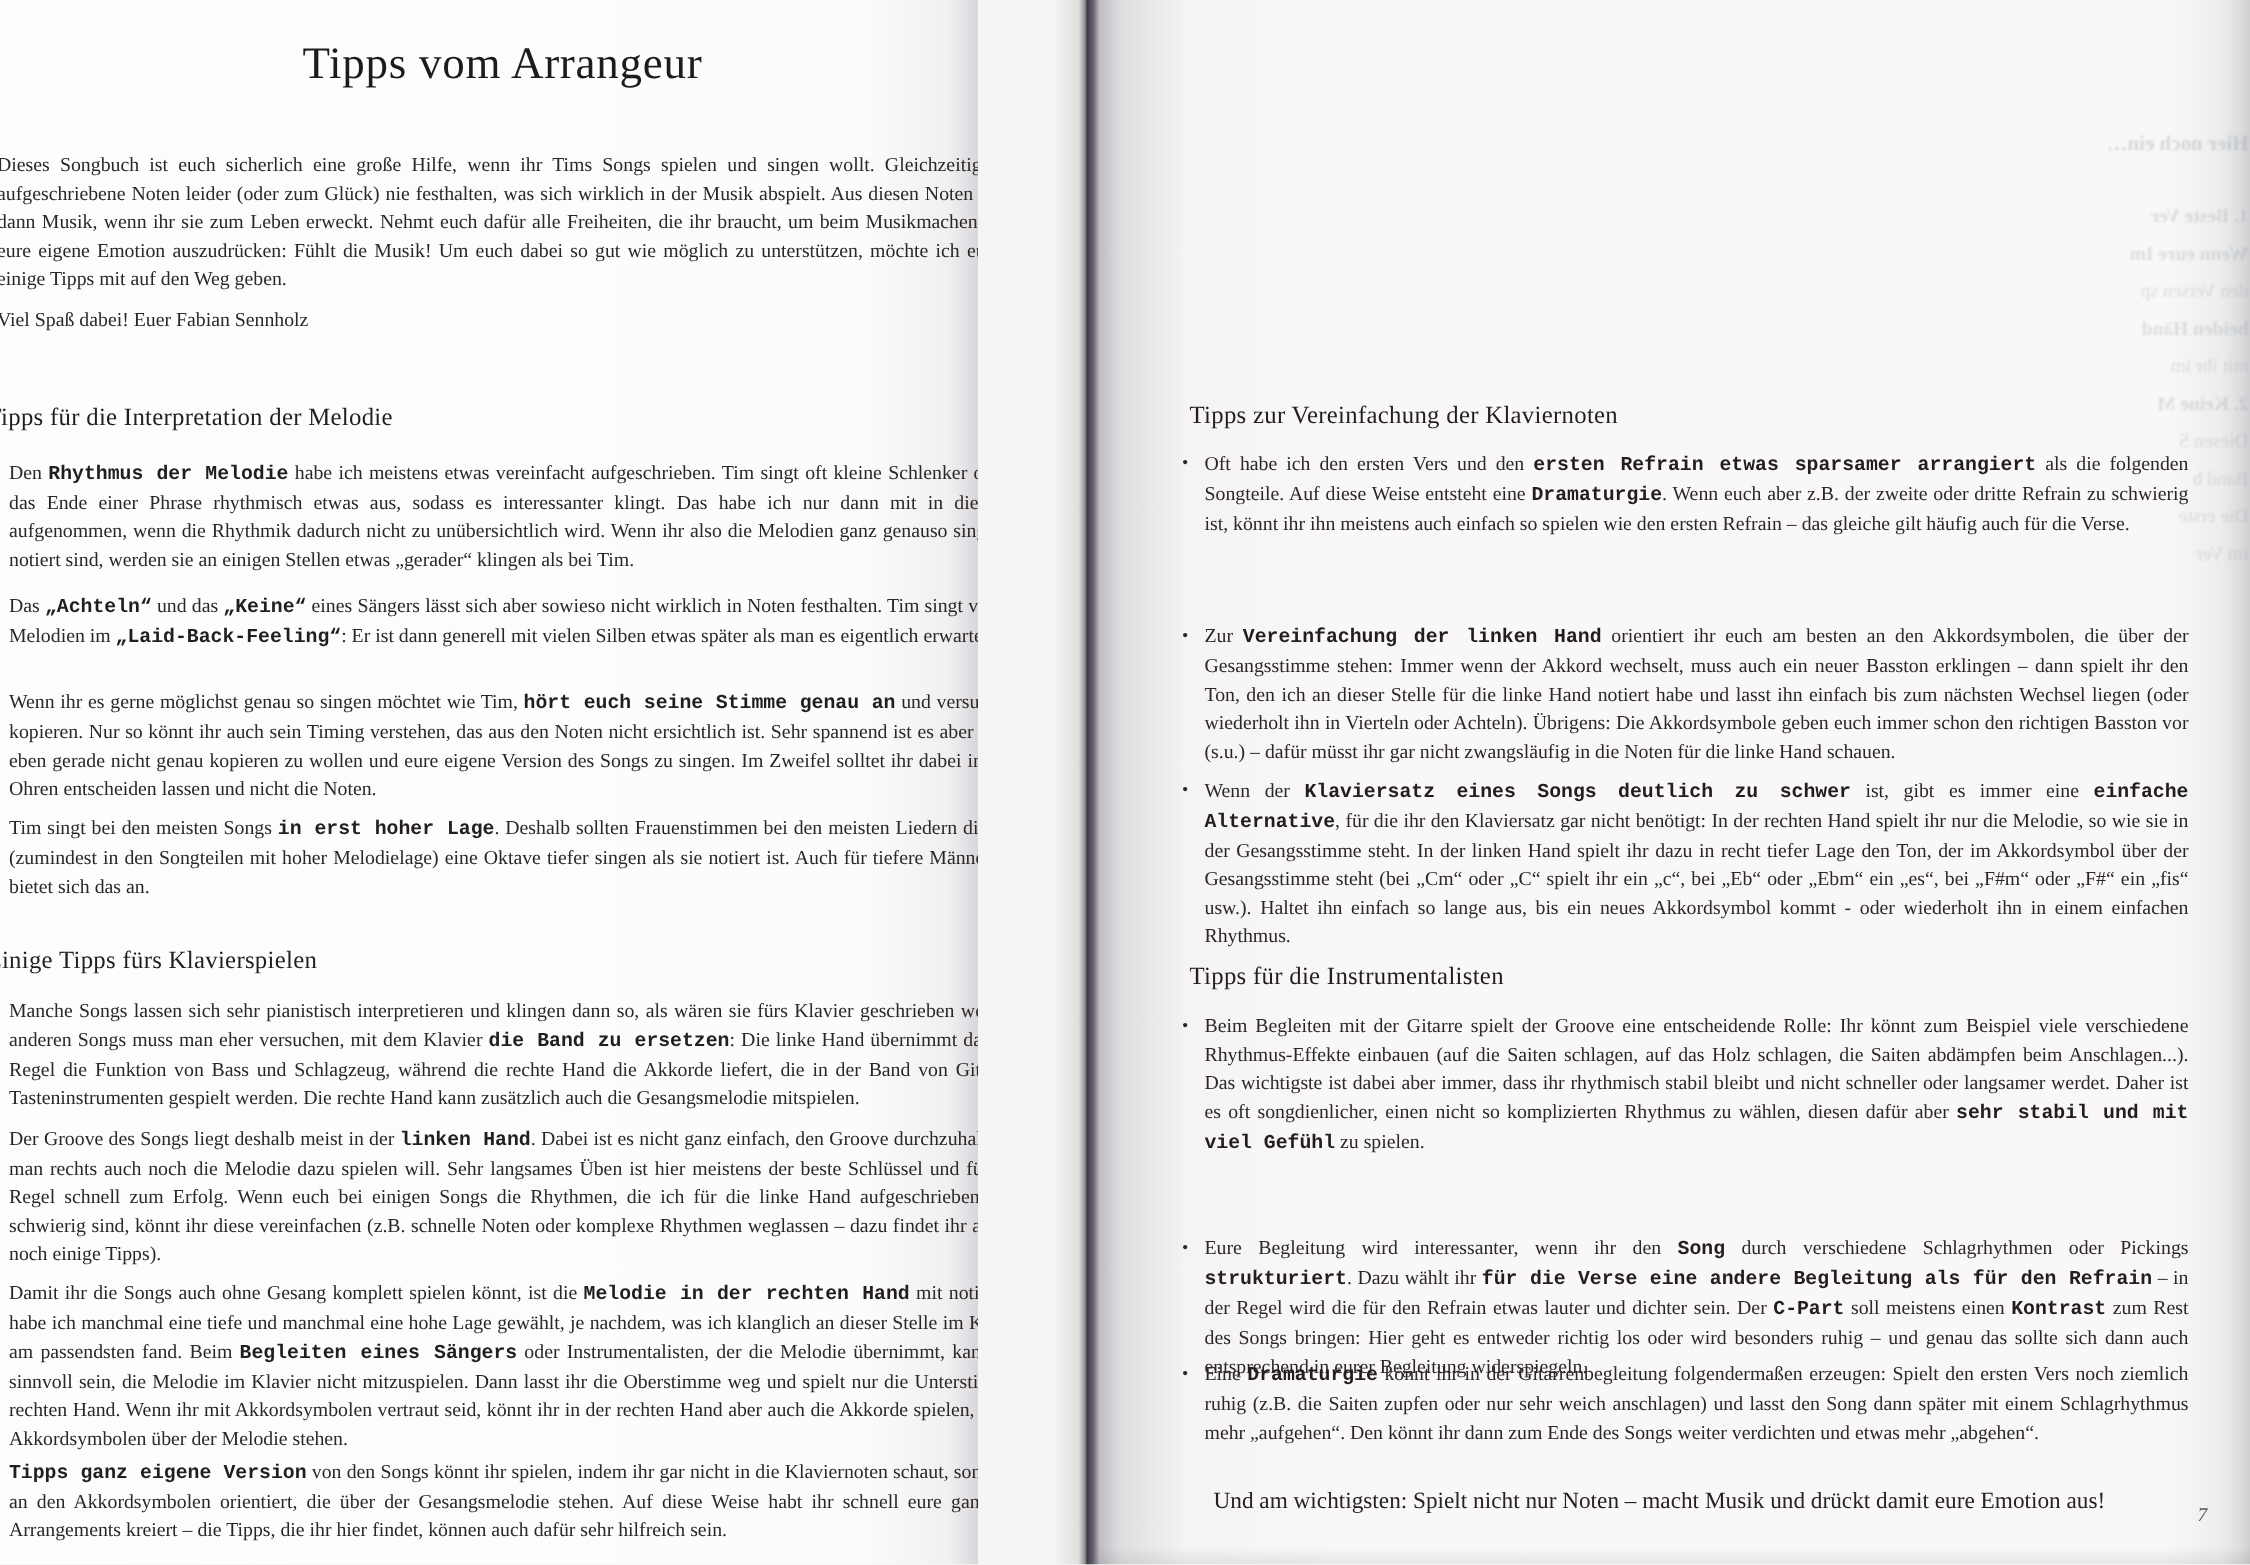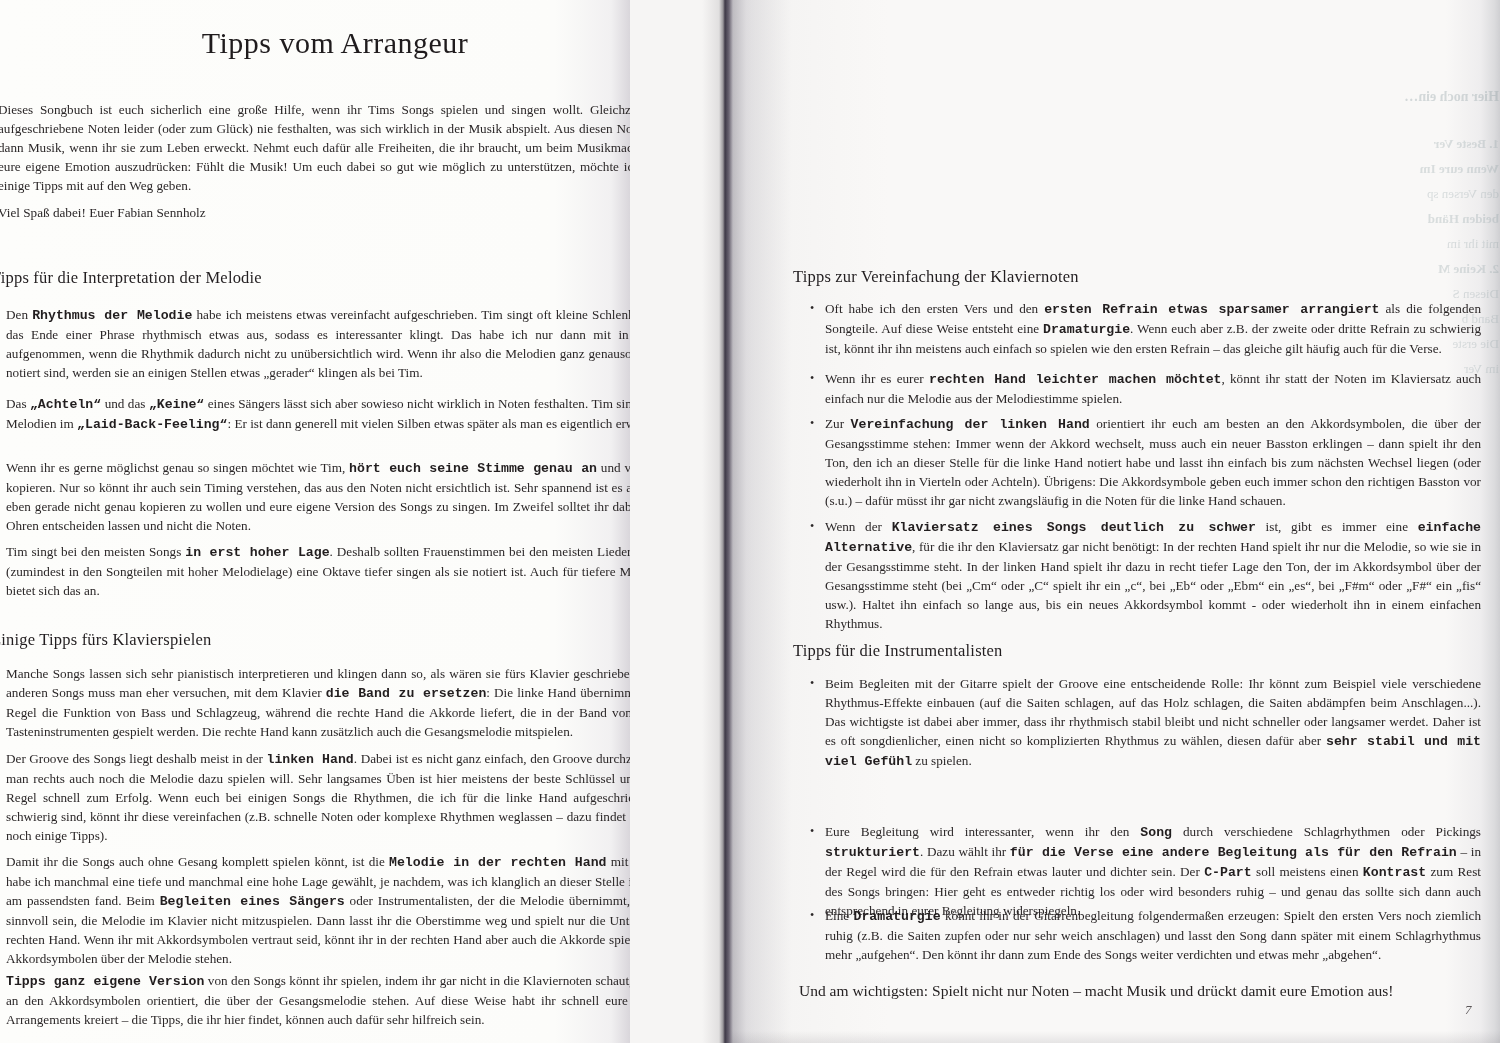--- a/index.html
+++ b/index.html
@@ -6,20 +6,21 @@
   body{
     width:1500px;height:1043px;position:relative;overflow:hidden;
     background:#f6f5f4;
     font-family:"Liberation Serif","DejaVu Serif",serif;
     color:#292526;
   }
   .page{position:absolute;top:0;bottom:0;}
   .left-page{
     left:0;width:630px;overflow:hidden;
     background:linear-gradient(to right,#fdfdfb 0%,#fcfcfa 88%,#f1f0f1 97%,#d9d6db 100%);
+    padding-left:22px;
   }
   .right-page{
     left:729px;right:0;overflow:hidden;
     background:linear-gradient(to right,#e3e2e4 0px,#efeeee 22px,#f5f4f3 60px,#f9f8f7 160px,#f9f8f7 93%,#eeedee 97.5%,#dbdbdd 99.3%,#cfcfd2 100%);
   }
   .right-page::after{
     content:"";position:absolute;left:0;right:0;bottom:0;height:12px;
     background:linear-gradient(to bottom,rgba(0,0,0,0),rgba(60,55,65,0.10));
   }
   .gutter{
@@ -45,27 +46,27 @@
   .rp-h{left:64px;}
   .para{
     position:absolute;margin:0;
     font-size:13.2px;line-height:19px;text-align:justify;
     hyphens:auto;-webkit-hyphens:auto;
     color:#2b2728;
   }
   .lp-para{left:6px;width:700px;}
   .lp-intro{left:-2px;width:702px;}
   .lp-sig{left:-2px;text-align:left;}
-  .rp-para{left:96px;width:656px;}
+  .rp-para{left:74px;width:656px;}
   .bul{}
   .bul::before{
     content:"\2022";position:absolute;left:-15px;top:0;font-size:12px;color:#2b2728;
   }
   .closing{
-    position:absolute;left:70px;top:980px;width:660px;margin:0;
+    position:absolute;left:70px;top:980px;width:660px;margin:10px;
     font-size:15.5px;color:#262223;text-align:left;line-height:21px;
   }
   .pagenum{
     position:absolute;font-size:13px;font-style:italic;color:#5b5658;
   }
   .pagenum-right{left:736px;top:1002px;}
   
   .ghost{
     position:absolute;left:548px;top:84px;width:222px;
     transform:scaleX(-1);
@@ -110,21 +111,20 @@
     <div>mit ihr im</div>
     <div class="gh-b">2.   Keine M</div>
     <div>Diesen S</div>
     <div>Band b</div>
     <div>Die erste</div>
     <div>im Ver</div>
   </div>
 
   <h2 class="sec-h rp-h" style="top:267px">Tipps zur Vereinfachung der Klaviernoten</h2>
   <p class="para rp-para bul" style="top:299px">Oft habe ich den ersten Vers und den <b>ersten Refrain etwas sparsamer arrangiert</b> als die folgenden Songteile. Auf diese Weise entsteht eine <b>Dramaturgie</b>. Wenn euch aber z.B. der zweite oder dritte Refrain zu schwierig ist, könnt ihr ihn meistens auch einfach so spielen wie den ersten Refrain – das gleiche gilt häufig auch für die Verse.</p>
-  <p class="para rp-para bul" style="top:369px">Wenn ihr es eurer <b>rechten Hand leichter machen möchtet</b>, könnt ihr statt der Noten im Klaviersatz auch einfach nur die Melodie aus der Melodiestimme spielen.</p>
   <p class="para rp-para bul" style="top:414px">Zur <b>Vereinfachung der linken Hand</b> orientiert ihr euch am besten an den Akkordsymbolen, die über der Gesangsstimme stehen: Immer wenn der Akkord wechselt, muss auch ein neuer Basston erklingen – dann spielt ihr den Ton, den ich an dieser Stelle für die linke Hand notiert habe und lasst ihn einfach bis zum nächsten Wechsel liegen (oder wiederholt ihn in Vierteln oder Achteln). Übrigens: Die Akkordsymbole geben euch immer schon den richtigen Basston vor (s.u.) – dafür müsst ihr gar nicht zwangsläufig in die Noten für die linke Hand schauen.</p>
   <p class="para rp-para bul" style="top:517px">Wenn der <b>Klaviersatz eines Songs deutlich zu schwer</b> ist, gibt es immer eine <b>einfache Alternative</b>, für die ihr den Klaviersatz gar nicht benötigt: In der rechten Hand spielt ihr nur die Melodie, so wie sie in der Gesangsstimme steht. In der linken Hand spielt ihr dazu in recht tiefer Lage den Ton, der im Akkordsymbol über der Gesangsstimme steht (bei „Cm“ oder „C“ spielt ihr ein „c“, bei „Eb“ oder „Ebm“ ein „es“, bei „F#m“ oder „F#“ ein „fis“ usw.). Haltet ihn einfach so lange aus, bis ein neues Akkordsymbol kommt - oder wiederholt ihn in einem einfachen Rhythmus.</p>
 
   <h2 class="sec-h rp-h" style="top:641px">Tipps für die Instrumentalisten</h2>
   <p class="para rp-para bul" style="top:674px">Beim Begleiten mit der Gitarre spielt der Groove eine entscheidende Rolle: Ihr könnt zum Beispiel viele verschiedene Rhythmus-Effekte einbauen (auf die Saiten schlagen, auf das Holz schlagen, die Saiten abdämpfen beim Anschlagen...). Das wichtigste ist dabei aber immer, dass ihr rhythmisch stabil bleibt und nicht schneller oder langsamer werdet. Daher ist es oft songdienlicher, einen nicht so komplizierten Rhythmus zu wählen, diesen dafür aber <b>sehr stabil und mit viel Gefühl</b> zu spielen.</p>
   <p class="para rp-para bul" style="top:822px">Eure Begleitung wird interessanter, wenn ihr den <b>Song</b> durch verschiedene Schlagrhythmen oder Pickings <b>strukturiert</b>. Dazu wählt ihr <b>für die Verse eine andere Begleitung als für den Refrain</b> – in der Regel wird die für den Refrain etwas lauter und dichter sein. Der <b>C-Part</b> soll meistens einen <b>Kontrast</b> zum Rest des Songs bringen: Hier geht es entweder richtig los oder wird besonders ruhig – und genau das sollte sich dann auch entsprechend in eurer Begleitung widerspiegeln.</p>
   <p class="para rp-para bul" style="top:906px">Eine <b>Dramaturgie</b> könnt ihr in der Gitarrenbegleitung folgendermaßen erzeugen: Spielt den ersten Vers noch ziemlich ruhig (z.B. die Saiten zupfen oder nur sehr weich anschlagen) und lasst den Song dann später mit einem Schlagrhythmus mehr „aufgehen“. Den könnt ihr dann zum Ende des Songs weiter verdichten und etwas mehr „abgehen“.</p>
 
   <p class="closing">Und am wichtigsten: Spielt nicht nur Noten – macht Musik und drückt damit eure Emotion aus!</p>
 

